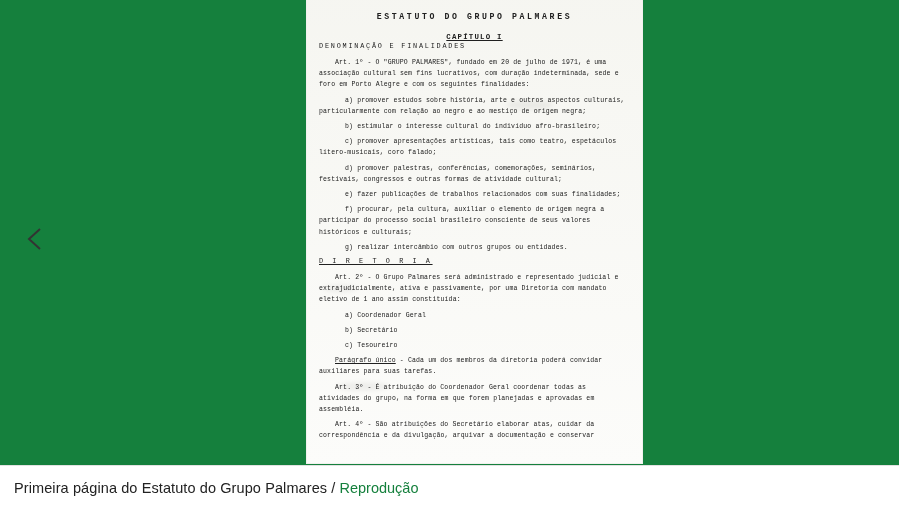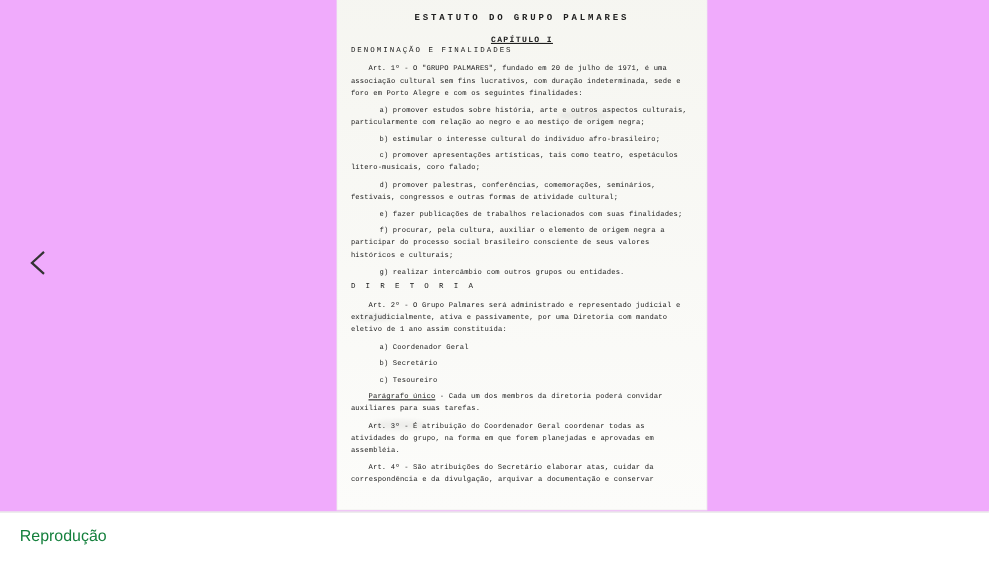--- a/index.html
+++ b/index.html
@@ -20,21 +20,21 @@
     top: 0;
     width: 899px;
     height: 510px;
   }
   .doc-stage {
     position: absolute;
     left: 0;
     top: 0;
     width: 899px;
     height: 465px;
-    background: #f0abfc;
+    background: #15803d;
     overflow: hidden;
   }
   .prev-arrow {
     position: absolute;
     left: 18px;
     top: 222px;
     width: 34px;
     height: 34px;
     display: flex;
     align-items: center;
@@ -86,20 +86,21 @@
     text-decoration: underline;
   }
   .chapter-sub {
     text-align: left;
     font-size: 6.8px;
     letter-spacing: 1.8px;
     margin: 0 0 7px 0;
   }
   .chapter-sub.spaced {
     letter-spacing: 2.6px;
+    text-decoration: underline;
   }
   p.body {
     font-size: 6.5px;
     line-height: 11.2px;
     margin: 0 0 4px 0;
     text-align: left;
     letter-spacing: 0.15px;
   }
   p.body.ind { text-indent: 16px; }
   p.body.ind2 { text-indent: 26px; }
@@ -179,16 +180,17 @@
 
       </div>
 
       <div class="smudge" style="left:200px; top:100px; width:46px; height:10px;"></div>
       <div class="smudge" style="left:30px; top:382px; width:52px; height:9px;"></div>
       <div class="smudge" style="left:16px; top:285px; width:34px; height:7px;"></div>
     </div>
   </div>
 
   <div class="caption-bar">
+    <span class="caption-text">Primeira página do Estatuto do Grupo Palmares /</span>
     <span class="caption-credit">Reprodução</span>
   </div>
 
 </div>
 
 </body></html>

